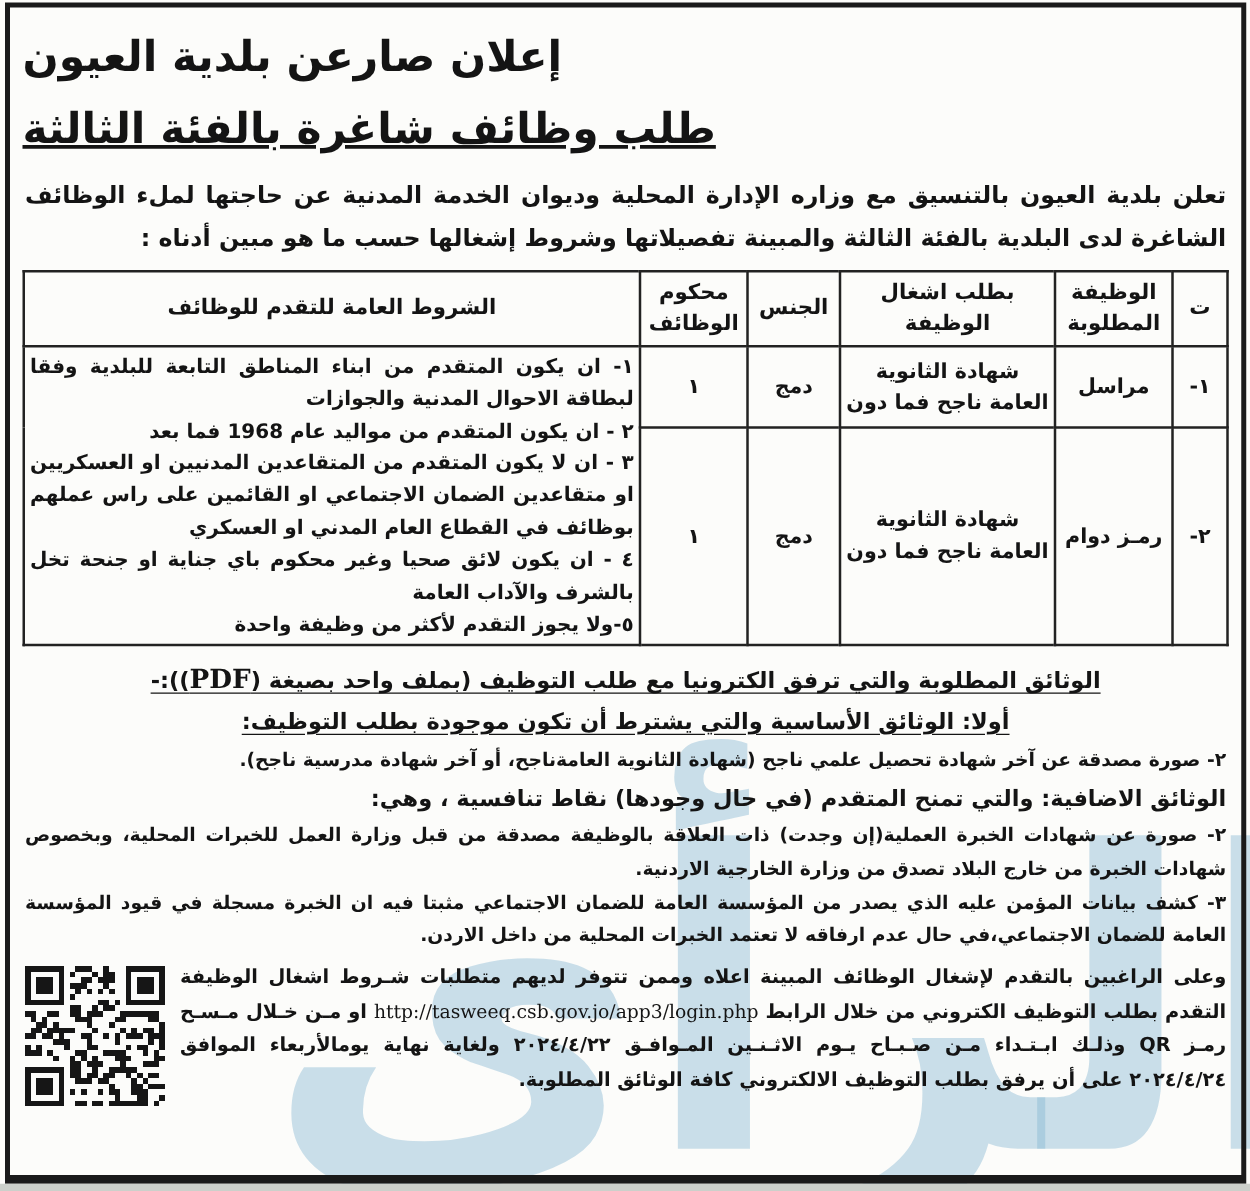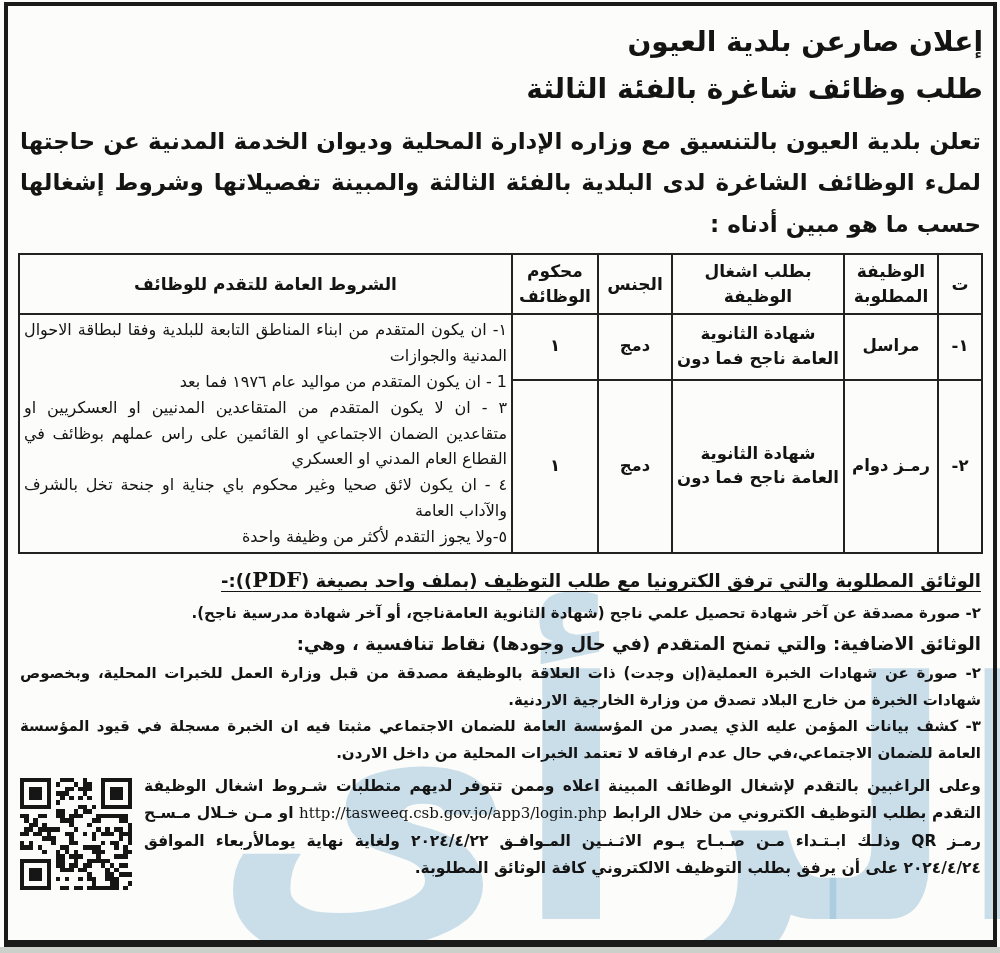--- a/index.html
+++ b/index.html
@@ -24,44 +24,44 @@
     position:absolute;z-index:0;pointer-events:none;
     right:-70px;top:640px;
     font-size:330px;font-weight:bold;line-height:1;
     color:rgba(130,182,210,0.42);
     white-space:nowrap;letter-spacing:18px;
   }
   .content{
     position:relative;z-index:1;padding:6px 10px 0 10px;direction:rtl;
   }
   .title{
-    text-align:right;font-weight:bold;font-size:28px;line-height:1.55;
+    text-align:left;font-weight:bold;font-size:34px;line-height:1.55;
     margin:8px 0 2px 0;
   }
-  .title2{margin:4px 0 10px 0;}
+  .title2{margin:4px 0 10px 0;text-decoration:underline;}
   .intro{
-    font-weight:bold;font-size:23px;line-height:1.8;
+    font-weight:bold;font-size:19px;line-height:1.8;
     text-align:justify;margin:0 2px 8px 2px;
   }
   table.jobs{
     width:100%;border-collapse:collapse;table-layout:fixed;
     font-weight:bold;margin-bottom:8px;
   }
   table.jobs th,table.jobs td{
     border:2.5px solid #222;padding:2px 4px;vertical-align:middle;
     background:transparent;
   }
   table.jobs th{font-size:17px;line-height:1.45;text-align:center;font-weight:bold;}
   td.c{text-align:center;font-size:16.5px;line-height:1.5;}
   td.general{vertical-align:top;padding:4px 8px 2px 8px;}
-  .cond{font-size:16px;line-height:1.62;text-align:justify;font-weight:normal;}
+  .cond{font-size:16px;line-height:1.62;text-align:justify;font-weight:bold;}
   .docs{margin:2px 2px 0 2px;}
   .doc-h{
     font-weight:bold;font-size:18px;line-height:1.7;
-    text-decoration:underline;text-underline-offset:4px;margin:2px 0;
+    text-decoration:underline;text-underline-offset:4px;margin:2px 0;text-align:center;
   }
   .pdf{font-family:"DejaVu Serif",serif;font-size:21px;}
   .doc-item{font-weight:bold;font-size:15px;line-height:1.78;text-align:justify;}
   .doc-add-h{font-weight:bold;font-size:18px;line-height:1.75;margin-top:2px;}
   .apply{margin:6px 2px 0 2px;}
   .qr-wrap{
     float:left;width:112px;height:114px;margin:4px 12px 4px 0;
   }
   .qr-wrap svg{width:112px;height:114px;display:block;}
   .apply-p{
@@ -105,39 +105,40 @@
           <th>الشروط العامة للتقدم للوظائف</th>
         </tr>
         <tr>
           <td class="c" style="height:56px">١-</td>
           <td class="c">مراسل</td>
           <td class="c">شهادة الثانوية العامة ناجح فما دون</td>
           <td class="c">دمج</td>
           <td class="c">١</td>
           <td class="general" rowspan="2">
             <div class="cond">١- ان يكون المتقدم من ابناء المناطق التابعة للبلدية وفقا لبطاقة الاحوال المدنية والجوازات</div>
-            <div class="cond">1 - ان يكون المتقدم من مواليد عام ١٩٧٦ فما بعد</div>
+            <div class="cond">٢ - ان يكون المتقدم من مواليد عام 1968 فما بعد</div>
             <div class="cond">٣ - ان لا يكون المتقدم من المتقاعدين المدنيين او العسكريين او متقاعدين الضمان الاجتماعي او القائمين على راس عملهم بوظائف في القطاع العام المدني او العسكري</div>
             <div class="cond">٤ - ان يكون لائق صحيا وغير محكوم باي جناية او جنحة تخل بالشرف والآداب العامة</div>
             <div class="cond">٥-ولا يجوز التقدم لأكثر من وظيفة واحدة</div>
           </td>
         </tr>
         <tr>
           <td class="c" style="height:158px">٢-</td>
           <td class="c">رمـز دوام</td>
           <td class="c">شهادة الثانوية العامة ناجح فما دون</td>
           <td class="c">دمج</td>
           <td class="c">١</td>
         </tr>
       </tbody>
         </table>
 
       <div class="docs">
         <div class="doc-h"><span>الوثائق المطلوبة  والتي ترفق الكترونيا مع طلب التوظيف (بملف واحد بصيغة (</span><span class="pdf">PDF</span><span>)):-</span></div>
 
+        <div class="doc-h">أولا: الوثائق الأساسية والتي يشترط أن تكون موجودة بطلب التوظيف:</div>
 
         <div class="doc-item">٢- صورة مصدقة عن آخر شهادة تحصيل علمي ناجح (شهادة الثانوية العامةناجح، أو آخر شهادة مدرسية ناجح).</div>
 
         <div class="doc-add-h">الوثائق الاضافية:  والتي تمنح المتقدم (في حال وجودها) نقاط تنافسية ، وهي:</div>
 
         <div class="doc-item">٢- صورة عن شهادات الخبرة العملية(إن وجدت) ذات العلاقة بالوظيفة مصدقة من قبل وزارة العمل للخبرات المحلية، وبخصوص شهادات الخبرة من خارج البلاد تصدق من وزارة الخارجية الاردنية.</div>
         <div class="doc-item">٣- كشف بيانات المؤمن عليه الذي يصدر من المؤسسة العامة للضمان الاجتماعي مثبتا فيه ان الخبرة مسجلة في قيود المؤسسة العامة للضمان الاجتماعي،في حال عدم ارفاقه لا تعتمد الخبرات المحلية من داخل الاردن.</div>
       </div>
 
       <div class="apply">

